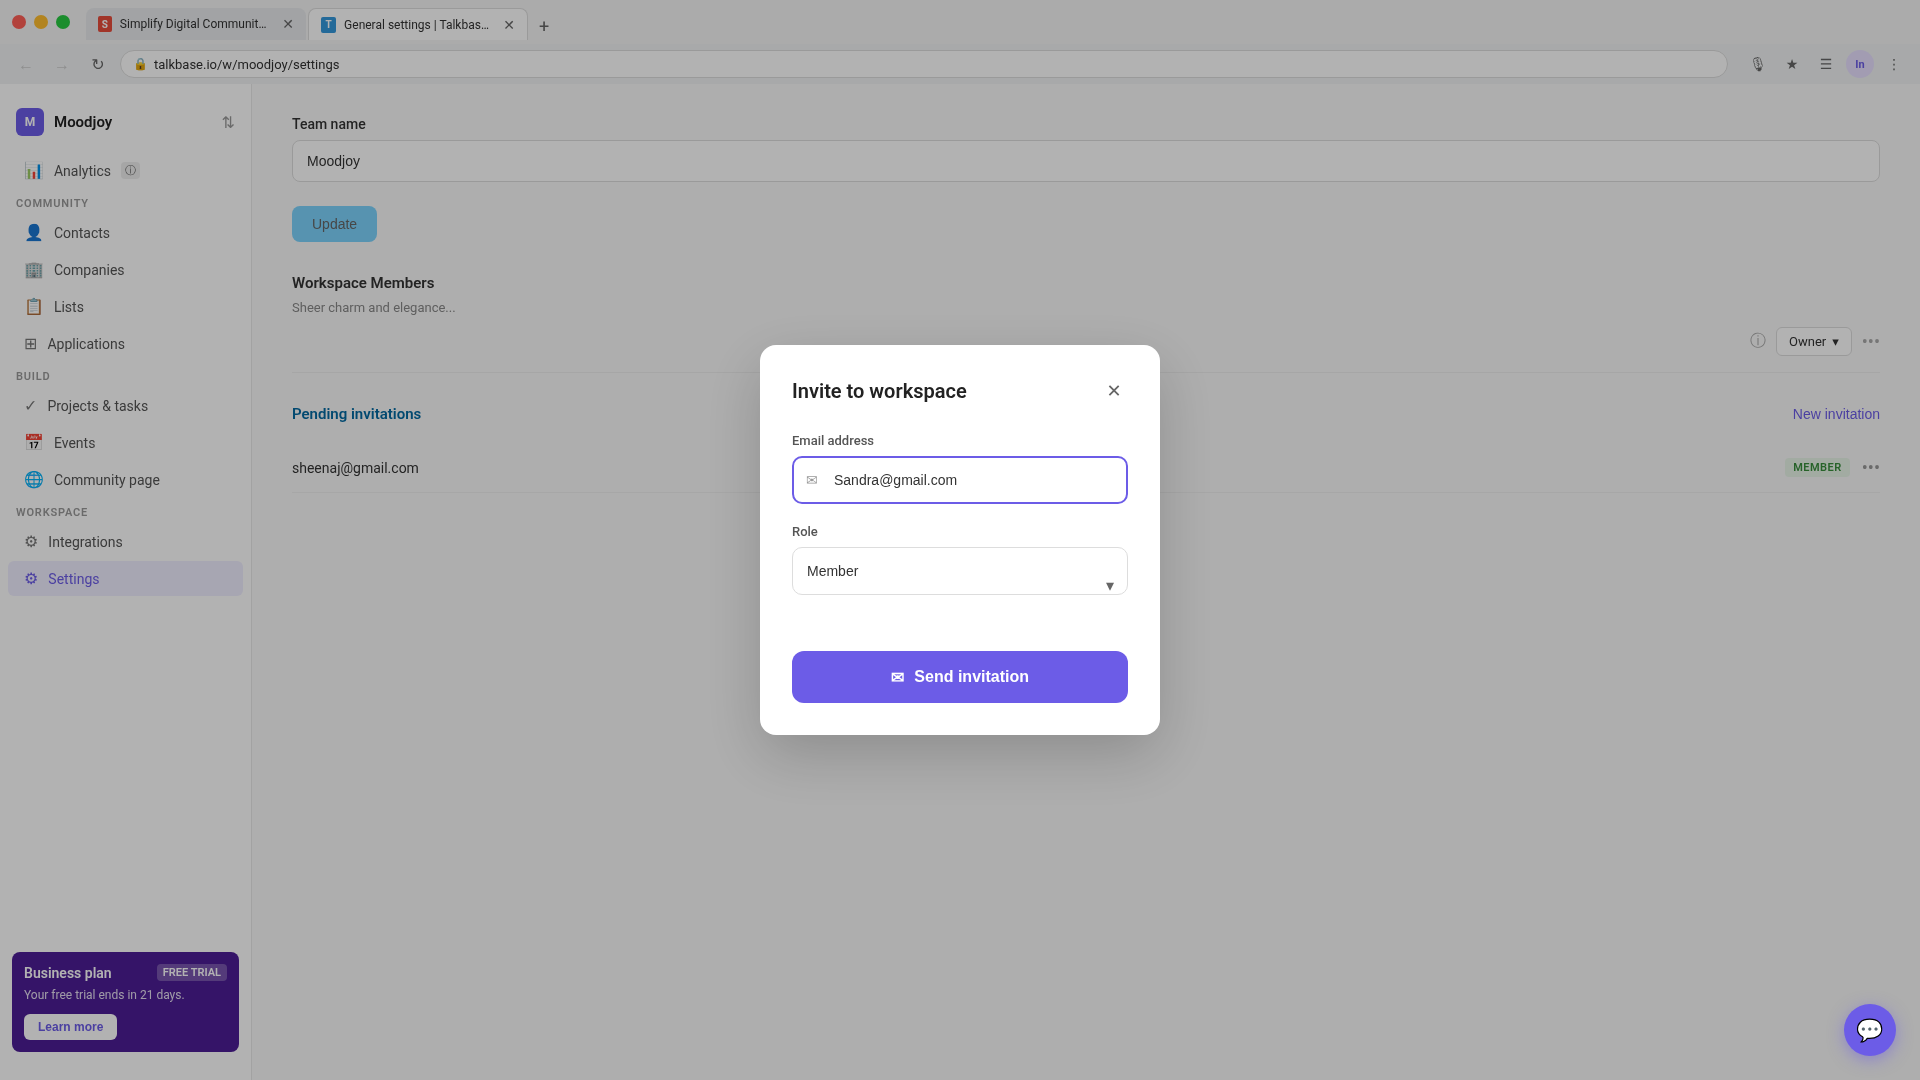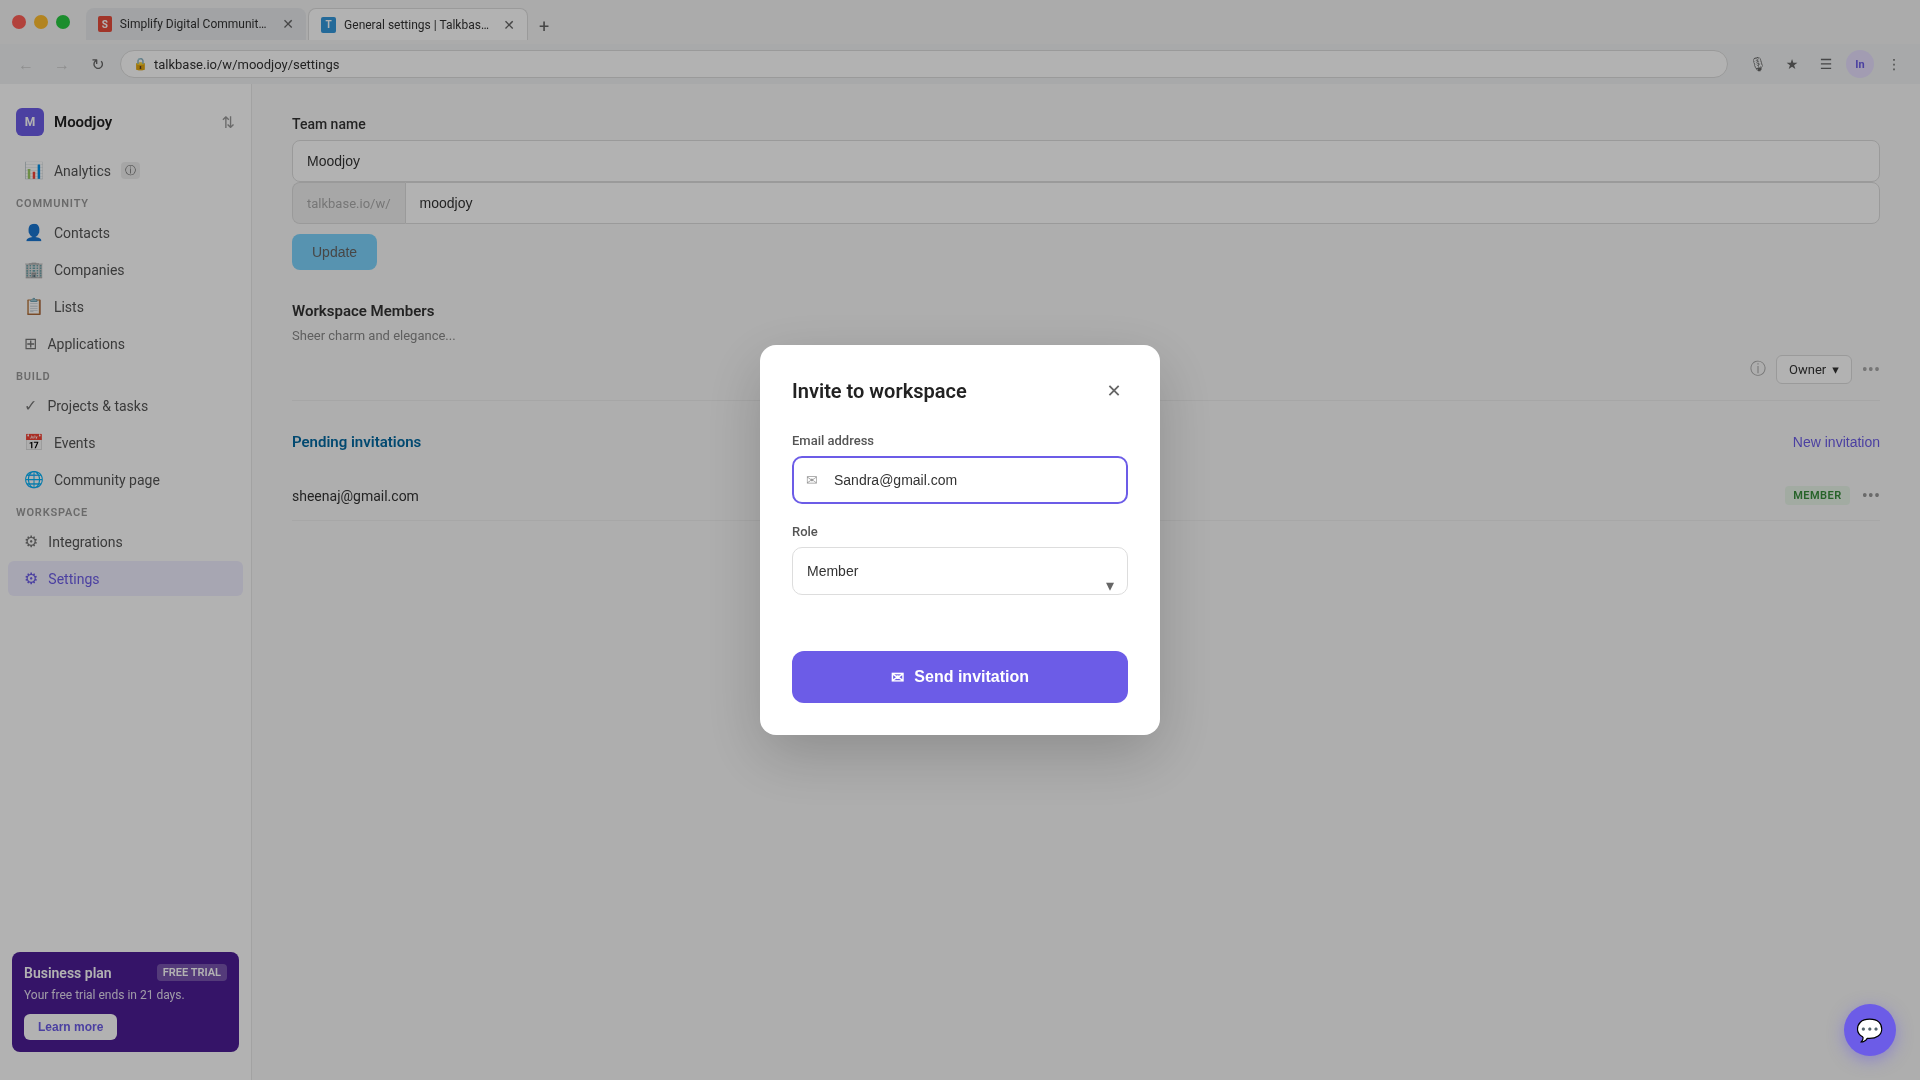--- a/index.html
+++ b/index.html
@@ -46,21 +46,21 @@
     .sidebar-bottom { margin-top: auto; padding: 12px; }
     .business-plan-card { background: #4c1d95; border-radius: 8px; padding: 12px; color: white; }
     .plan-header { display: flex; align-items: center; justify-content: space-between; margin-bottom: 6px; }
     .plan-title { font-size: 14px; font-weight: 600; }
     .free-trial-badge { background: rgba(255,255,255,0.25); font-size: 11px; border-radius: 4px; padding: 2px 6px; font-weight: 600; }
     .plan-description { font-size: 12px; color: rgba(255,255,255,0.85); margin-bottom: 10px; line-height: 1.4; }
     .learn-more-btn { background: white; color: #6c5ce7; border: none; border-radius: 6px; padding: 6px 14px; font-size: 12px; font-weight: 600; cursor: pointer; }
 
     
     .main-content { flex: 1; overflow-y: auto; padding: 32px 40px; position: relative; background: #fafafa; }
-    .field-group { }
+    .field-group { margin-bottom: 24px; }
     .field-label { font-size: 14px; font-weight: 500; color: #333; margin-bottom: 8px; }
     .field-input { height: 42px; border: 1px solid #ddd; border-radius: 8px; padding: 0 14px; font-size: 14px; width: 100%; background: white; color: #333; }
     .update-btn { background: #7dd3fc; color: #666; border: none; border-radius: 8px; padding: 10px 20px; font-size: 14px; cursor: pointer; }
     .url-prefix { height: 42px; background: #f0f0f0; border: 1px solid #ddd; border-right: none; border-radius: 8px 0 0 8px; padding: 0 14px; font-size: 14px; color: #666; display: flex; align-items: center; }
     .url-suffix-input { flex: 1; height: 42px; border: 1px solid #ddd; border-radius: 0 8px 8px 0; padding: 0 14px; font-size: 14px; color: #333; }
 
     
     .section-header { display: flex; align-items: center; justify-content: space-between; margin-bottom: 20px; margin-top: 32px; }
     .new-invitation-btn { background: none; border: none; color: #6c5ce7; font-size: 14px; font-weight: 500; cursor: pointer; }
     .member-row { display: flex; align-items: center; justify-content: space-between; padding: 14px 0; border-bottom: 1px solid #f0f0f0; }
@@ -210,24 +210,20 @@
     </div>
   </div>
 
   <div class="main-content" style="filter: none;">
     <div class="field-group">
       <div class="field-label">Team name</div>
       <input class="field-input" type="text" value="Moodjoy" style="">
     </div>
 
     <div class="field-group">
-      <div style="display:flex;gap:0;margin-bottom:10px;">
-        <div class="url-prefix" style="font-size:13px;color:#aaa;">talkbase.io/w/</div>
-        <input class="url-suffix-input" type="text" value="moodjoy" style="">
-      </div>
       <button class="update-btn">Update</button>
     </div>
 
     <div style="margin-top:32px; border-bottom:1px solid #eee; padding-bottom:16px;">
       <div style="font-size:15px;font-weight:600;color:#333;margin-bottom:8px;">Workspace Members</div>
       <div style="color:#888;font-size:13px;">Sheer charm and elegance...</div>
       <div style="display:flex;align-items:center;justify-content:space-between;margin-top:12px;">
         <span style="font-size:13px;color:#666;"></span>
         <div style="display:flex;align-items:center;gap:10px;">
           <span style="color:#aaa;font-size:16px;">ⓘ</span>

